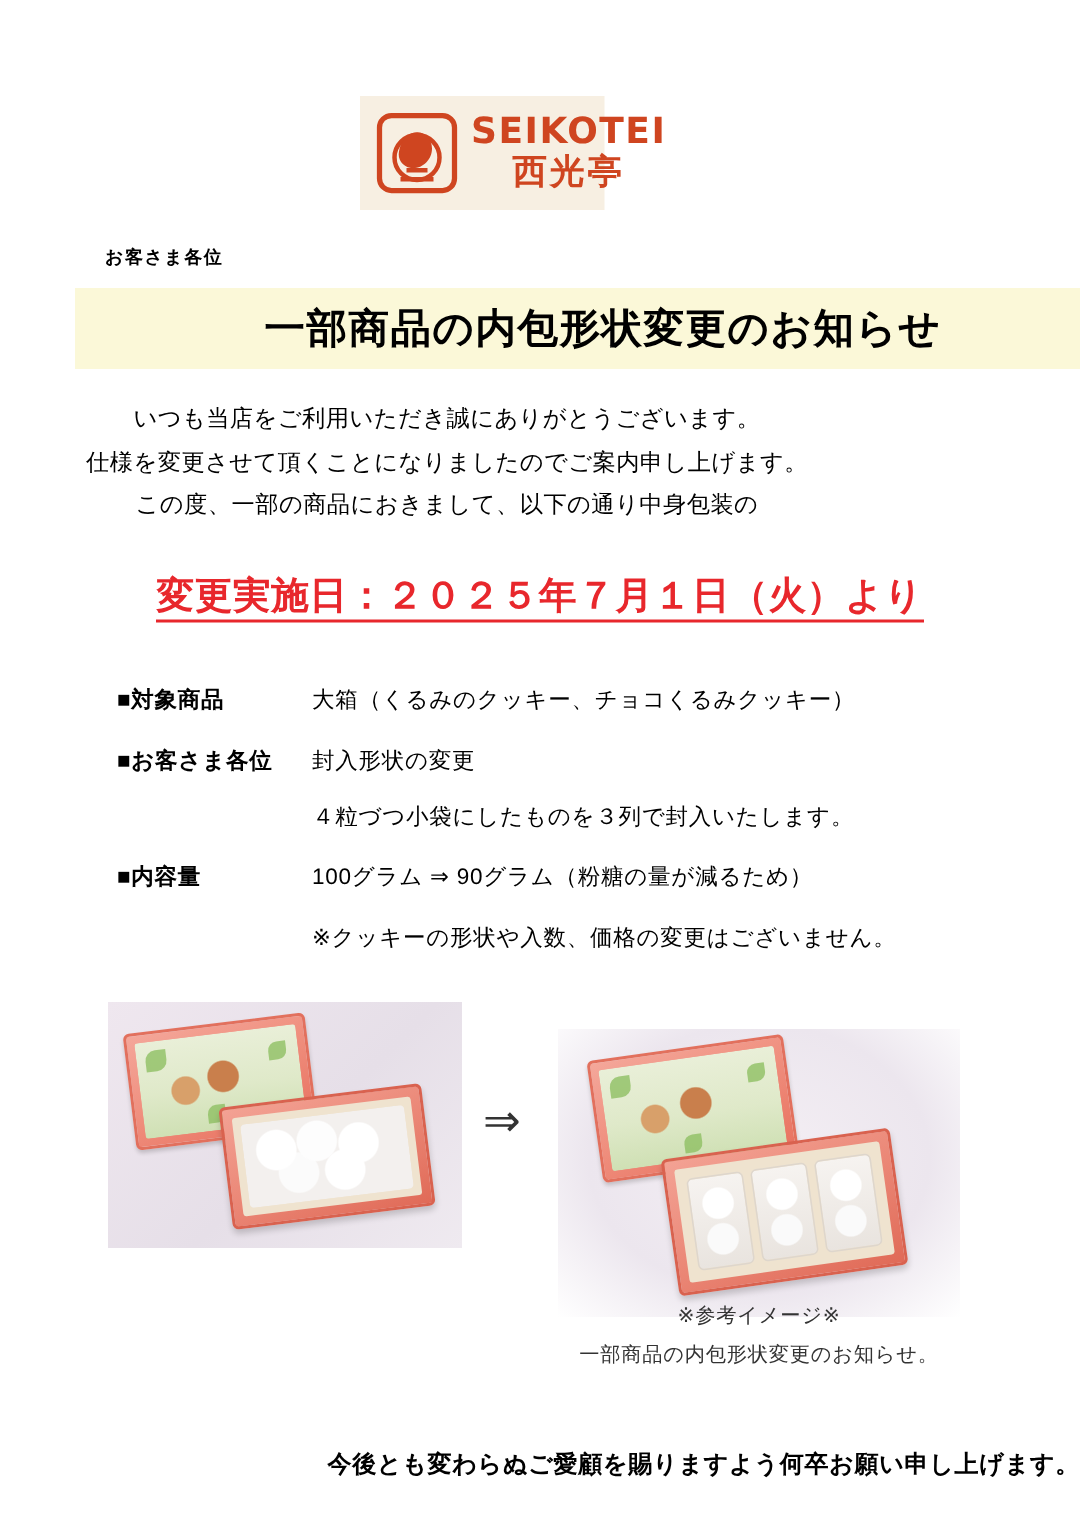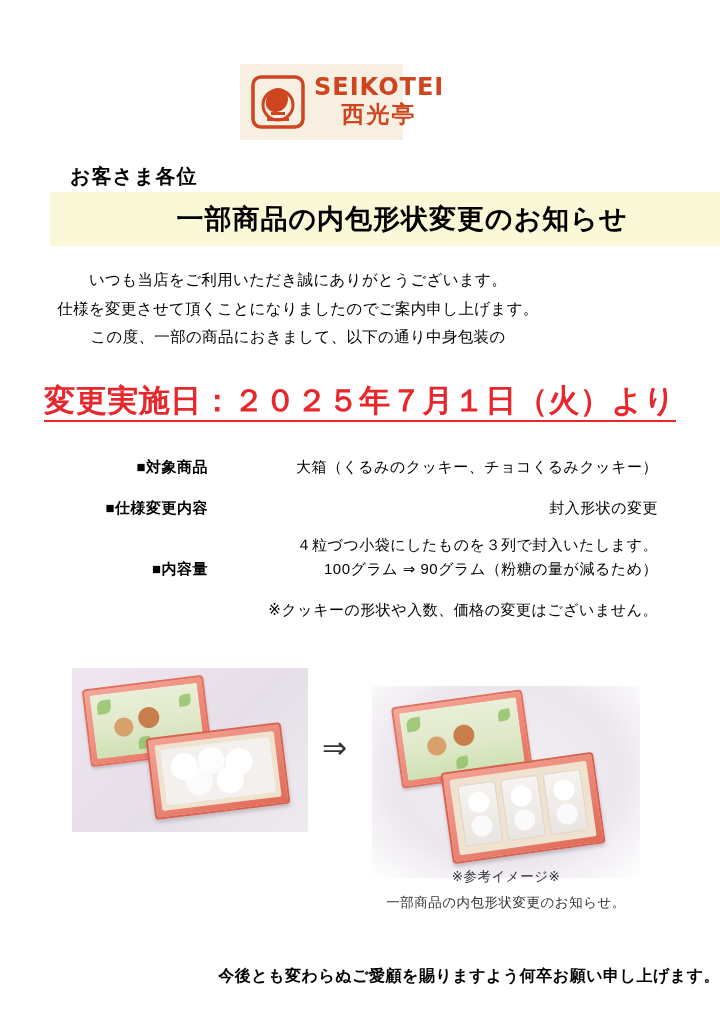--- a/index.html
+++ b/index.html
@@ -60,21 +60,21 @@
     font-weight: bold;
     letter-spacing: 2px;
     line-height: 1.25;
   }
 
   
   .addressee {
     position: absolute;
     top: 163px;
     left: 70px;
-    font-size: 20px;
+    font-size: 12px;
     font-weight: bold;
     letter-spacing: 1px;
   }
 
   
   .title-banner {
     position: absolute;
     top: 192px;
     left: 50px;
     width: 704px;
@@ -103,58 +103,57 @@
   }
 
   
   .effective-date {
     position: absolute;
     top: 380px;
     left: 0;
     width: 720px;
     text-align: center;
     color: #e8272c;
-    font-size: 31px;
+    font-size: 25px;
     font-weight: bold;
     letter-spacing: 0.5px;
   }
   .effective-date span {
     border-bottom: 2px solid #e8272c;
     padding-bottom: 2px;
   }
 
   
   .details {
     position: absolute;
     top: 455px;
     left: 78px;
     width: 580px;
     font-size: 15px;
     line-height: 1.6;
-    text-align: right;
   }
   .detail-row {
     display: flex;
     align-items: flex-start;
     margin-bottom: 17px;
   }
   .detail-label {
     width: 130px;
     flex: none;
     font-weight: bold;
     letter-spacing: 0.5px;
   }
   .detail-value {
     flex: 1;
     letter-spacing: 0.5px;
   }
   .detail-sub {
     margin-left: 130px;
     margin-top: -4px;
-    margin-bottom: 0;
+    margin-bottom: 16px;
     letter-spacing: 0.5px;
   }
   .detail-note {
     margin-left: 130px;
     margin-top: 2px;
     letter-spacing: 0.5px;
   }
 
   
   .photos {
@@ -314,21 +313,21 @@
   </div>
 
   <div class="details">
 
     <div class="detail-row">
       <div class="detail-label">■対象商品</div>
       <div class="detail-value">大箱（くるみのクッキー、チョコくるみクッキー）</div>
     </div>
 
     <div class="detail-row">
-      <div class="detail-label">■仕様変更内容</div>
+      <div class="detail-label">■お客さま各位</div>
       <div class="detail-value">封入形状の変更</div>
     </div>
     <div class="detail-sub">４粒づつ小袋にしたものを３列で封入いたします。</div>
 
     <div class="detail-row">
       <div class="detail-label">■内容量</div>
       <div class="detail-value">100グラム ⇒ 90グラム（粉糖の量が減るため）</div>
     </div>
     <div class="detail-note">※クッキーの形状や入数、価格の変更はございません。</div>
 

